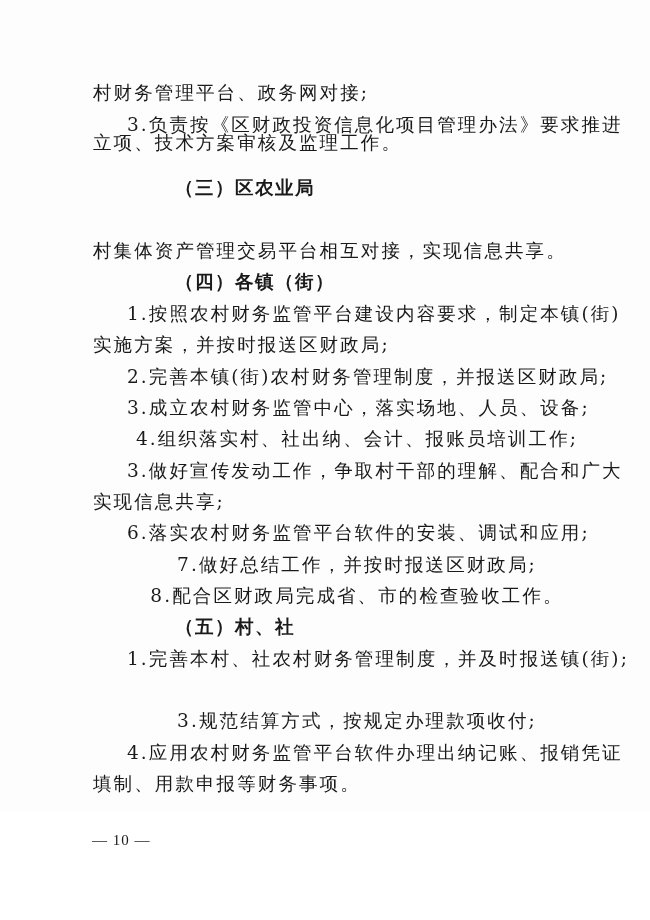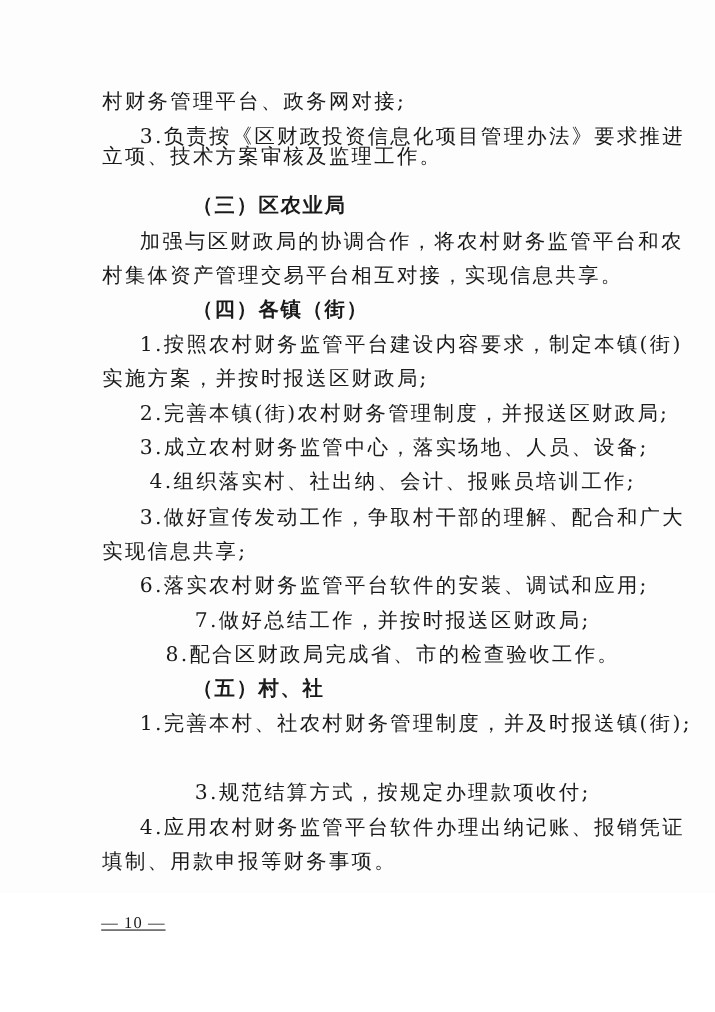--- a/index.html
+++ b/index.html
@@ -19,32 +19,30 @@
     letter-spacing: 2.1px;
     white-space: nowrap;
   }
   .indent { left: 127px; text-align: center; }
   .heading { font-weight: bold; letter-spacing: 1.5px; }
   .heading.sub { left: 130px; margin-left: 45px; }
   .pagenum {
     position: absolute; left: 92px; top: 832px;
     font-size: 15px; letter-spacing: 1px;
     font-family: "Liberation Serif", serif;
-    text-decoration: underline;
   }
 </style>
 </head>
 <body>
 
 <div class="page">
   <div class="line" style="top:82px">村财务管理平台、政务网对接;</div>
   <div class="line indent" style="top:114px">3.负责按《区财政投资信息化项目管理办法》要求推进</div>
   <div class="line" style="top:132px">立项、技术方案审核及监理工作。</div>
   <div class="line heading sub" style="top:177px">（三）区农业局</div>
-  <div class="line indent" style="top:209px">加强与区财政局的协调合作，将农村财务监管平台和农</div>
   <div class="line" style="top:240px">村集体资产管理交易平台相互对接，实现信息共享。</div>
   <div class="line heading sub" style="top:271px">（四）各镇（街）</div>
   <div class="line indent" style="top:303px">1.按照农村财务监管平台建设内容要求，制定本镇(街)</div>
   <div class="line" style="top:334px">实施方案，并按时报送区财政局;</div>
   <div class="line indent" style="top:366px">2.完善本镇(街)农村财务管理制度，并报送区财政局;</div>
   <div class="line indent" style="top:397px">3.成立农村财务监管中心，落实场地、人员、设备;</div>
   <div class="line indent" style="top:428px">4.组织落实村、社出纳、会计、报账员培训工作;</div>
   <div class="line indent" style="top:460px">3.做好宣传发动工作，争取村干部的理解、配合和广大</div>
   <div class="line" style="top:491px">实现信息共享;</div>
   <div class="line indent" style="top:522px">6.落实农村财务监管平台软件的安装、调试和应用;</div>

